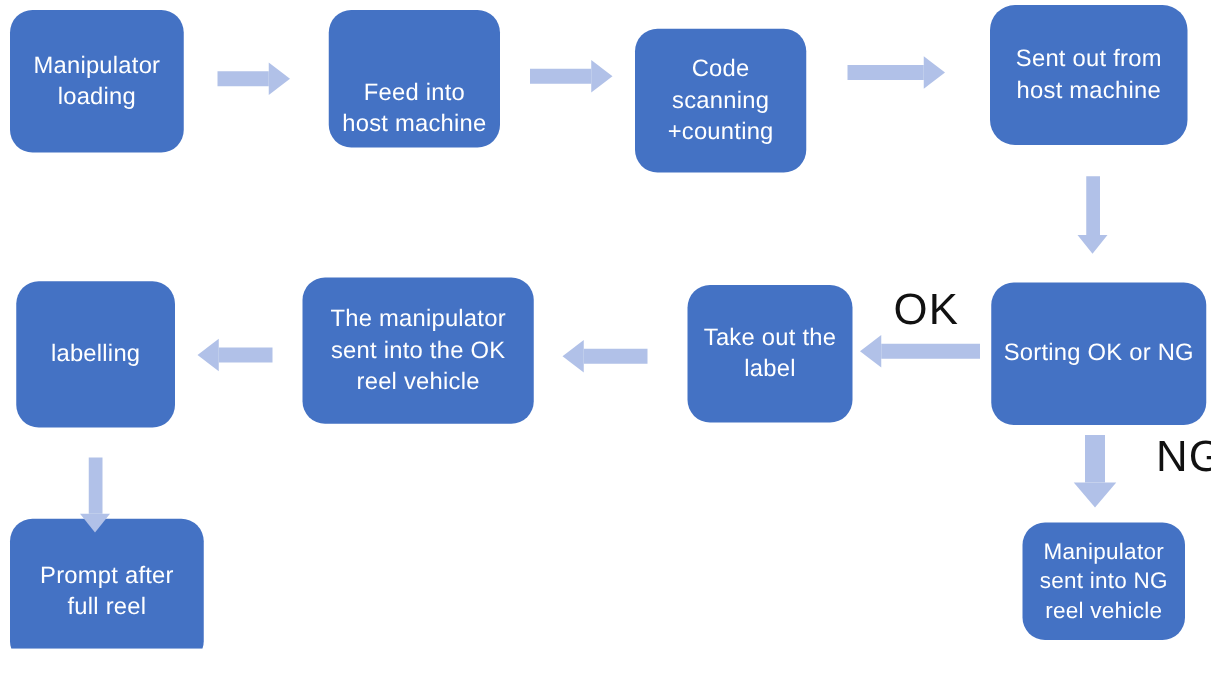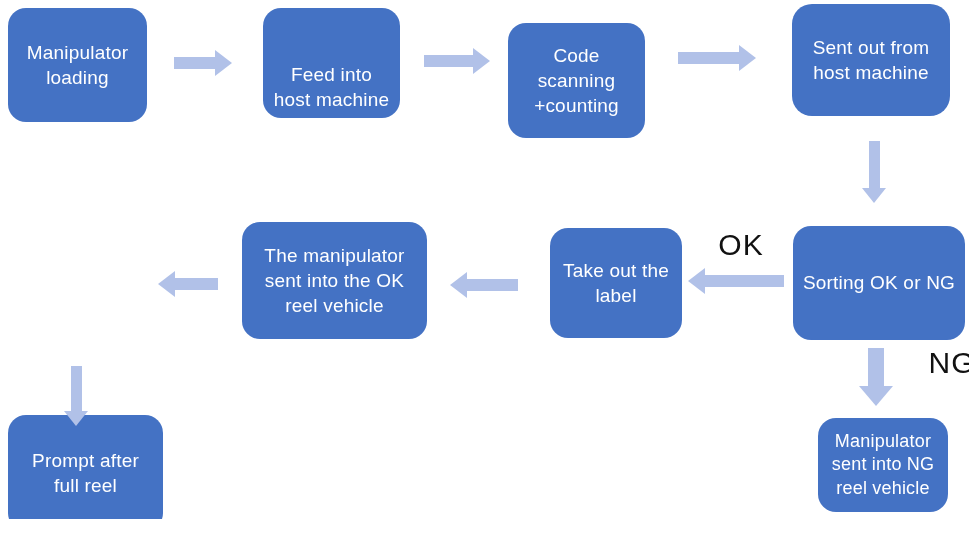--- a/index.html
+++ b/index.html
@@ -80,21 +80,21 @@
   }
   .arrow.down.thick .shaft { width: 16px; }
   .arrow.down.thick .head {
     border-left: 17px solid transparent;
     border-right: 17px solid transparent;
     border-top: 20px solid var(--arrow-fill);
   }
   .edge-label {
     position: absolute;
     color: var(--edge-label-text);
-    font-size: 30px;
+    font-size: 35px;
     font-weight: 400;
     text-align: center;
     letter-spacing: 1px;
   }
 </style>
 </head>
 <body>
 
 <div class="canvas">
 
@@ -127,20 +127,23 @@
   <div class="node" style="left:793px; top:226px; width:172px; height:114px;">
     <span class="node-label">Sorting OK or NG</span>
   </div>
 
   <div class="node" style="left:242px; top:222px; width:185px; height:117px;">
     <span class="node-label">The manipulator
 sent into the OK
 reel vehicle</span>
   </div>
 
+  <div class="node" style="left:13px; top:225px; width:127px; height:117px;">
+    <span class="node-label">labelling</span>
+  </div>
 
   <div class="node" style="left:8px; top:415px; width:155px; height:116px;">
     <span class="node-label">Prompt after
 full reel</span>
   </div>
 
   <div class="node small" style="left:818px; top:418px; width:130px; height:94px;">
     <span class="node-label">Manipulator
 sent into NG
 reel vehicle</span>

